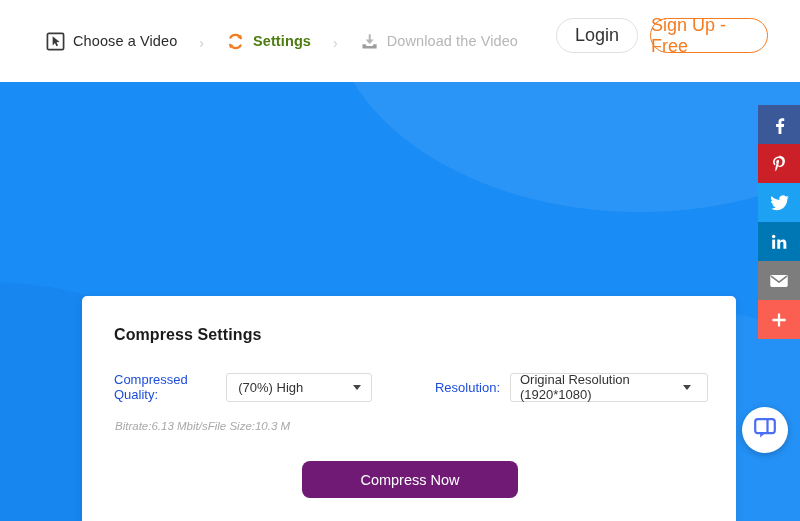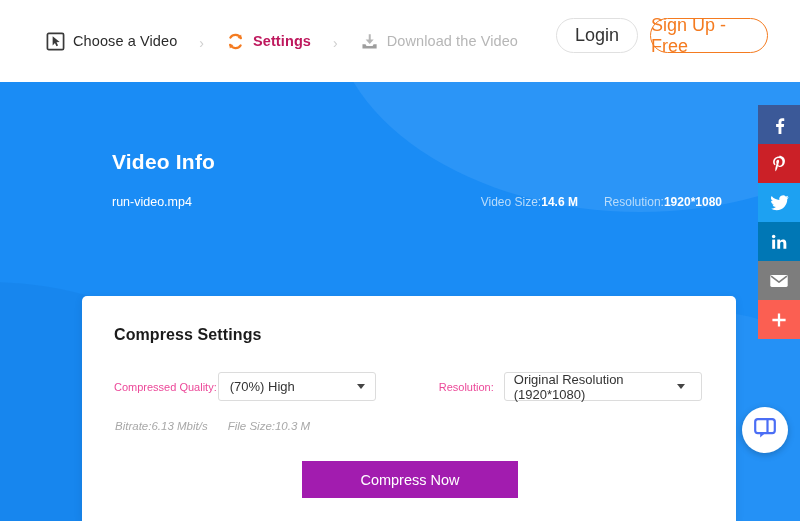--- a/index.html
+++ b/index.html
@@ -18,21 +18,21 @@
     display: flex; align-items: center;
   }
   .steps {
     display: flex; align-items: flex-end;
     margin-left: 46px;
     gap: 0px;
   }
   .step { display: flex; align-items: center; gap: 8px; }
   .step-label { font-size: 14.5px; letter-spacing: .1px; }
   .step-1 .step-label { color: #2b2b2b; }
-  .step-2 .step-label { color: #be185d; font-weight: bold; }
+  .step-2 .step-label { color: #4d7c0f; font-weight: bold; }
   .step-3 .step-label { color: #b6b6b6; }
   .chev {
     color: #cfcfcf; font-size: 14px; margin: 0 22px; user-select:none;
   }
   .icon-box { display: inline-flex; align-items: center; justify-content: center; }
 
   .auth { position: absolute; right: 32px; top: 18px; display: flex; gap: 12px; align-items: center; }
   .btn-pill {
     height: 35px; border-radius: 18px; display: flex; align-items: center; justify-content: center;
     font-size: 18px; cursor: pointer; background: #fff;
@@ -71,41 +71,41 @@
   .card {
     position: absolute; left: 82px; top: 214px; width: 654px; height: 229px;
     background: #ffffff; border-radius: 5px;
     box-shadow: 0 2px 10px rgba(0,0,0,.08);
   }
   .card-title {
     position: absolute; left: 32px; top: 30px;
     font-size: 16px; font-weight: bold; color: #1b1b1b; letter-spacing: .1px;
   }
   .ctrls { position: absolute; left: 32px; top: 76px; right: 28px; display: flex; align-items: center; }
-  .ctrl-label { font-size: 11px; color: #ec4899; }
+  .ctrl-label { font-size: 13px; color: #1d4ed8; }
   .select {
     position: relative; height: 29px; border: 1px solid #dcdcdc; border-radius: 3px;
     background: #fff; display: flex; align-items: center; cursor: pointer;
   }
   .select .val { font-size: 13px; color: #333; padding-left: 11px; }
   .caret {
     width: 0; height: 0; border-left: 4.5px solid transparent; border-right: 4.5px solid transparent;
     border-top: 5px solid #444;
   }
   .sel-quality { width: 158px; margin-left: 1px; justify-content: space-between; padding-right: 10px; }
   .sel-res { width: 198px; margin-left: 10px; justify-content: space-between; padding-right: 16px; }
   .sel-res .val { padding-left: 9px; }
   .ctrl-right { margin-left: 63px; display: flex; align-items: center; }
 
-  .stats { position: absolute; left: 33px; top: 124px; display: flex; gap: 20px; }
+  .stats { position: absolute; left: 33px; top: 124px; display: flex; }
   .stat { font-size: 11.5px; font-style: italic; color: #a8a8a8; white-space: nowrap; }
 
   .compress-btn {
     position: absolute; left: 220px; top: 165px; width: 216px; height: 37px;
-    background: #a21caf; border-radius: 0; cursor: pointer;
+    background: #701a75; border-radius: 8px; cursor: pointer;
     display: flex; align-items: center; justify-content: center;
     color: #ffffff; font-size: 14.5px;
   }
 
   
   .social {
     position: absolute; right: 0; top: 105px; width: 42px;
     display: flex; flex-direction: column; z-index: 5;
   }
   .soc {
@@ -177,30 +177,20 @@
       <div class="btn-pill btn-login">Login</div>
       <div class="btn-pill btn-signup">Sign Up - Free</div>
     </div>
   </div>
 
   <div class="hero">
     <div class="blob-a"></div>
     <div class="blob-b"></div>
     <div class="blob-c"></div>
 
-    <div class="video-info">
-      <div class="vi-title">Video Info</div>
-      <div class="vi-row">
-        <div class="vi-file">run-video.mp4</div>
-        <div class="vi-meta">
-          <div class="vi-pair"><span class="vi-key">Video Size:</span><span class="vi-val">14.6 M</span></div>
-          <div class="vi-pair"><span class="vi-key">Resolution:</span><span class="vi-val">1920*1080</span></div>
-        </div>
-      </div>
-    </div>
 
     <div class="card">
       <div class="card-title">Compress Settings</div>
 
       <div class="ctrls">
         <span class="ctrl-label">Compressed Quality:</span>
         <div class="select sel-quality">
           <span class="val">(70%) High</span>
           <span class="caret"></span>
         </div>

